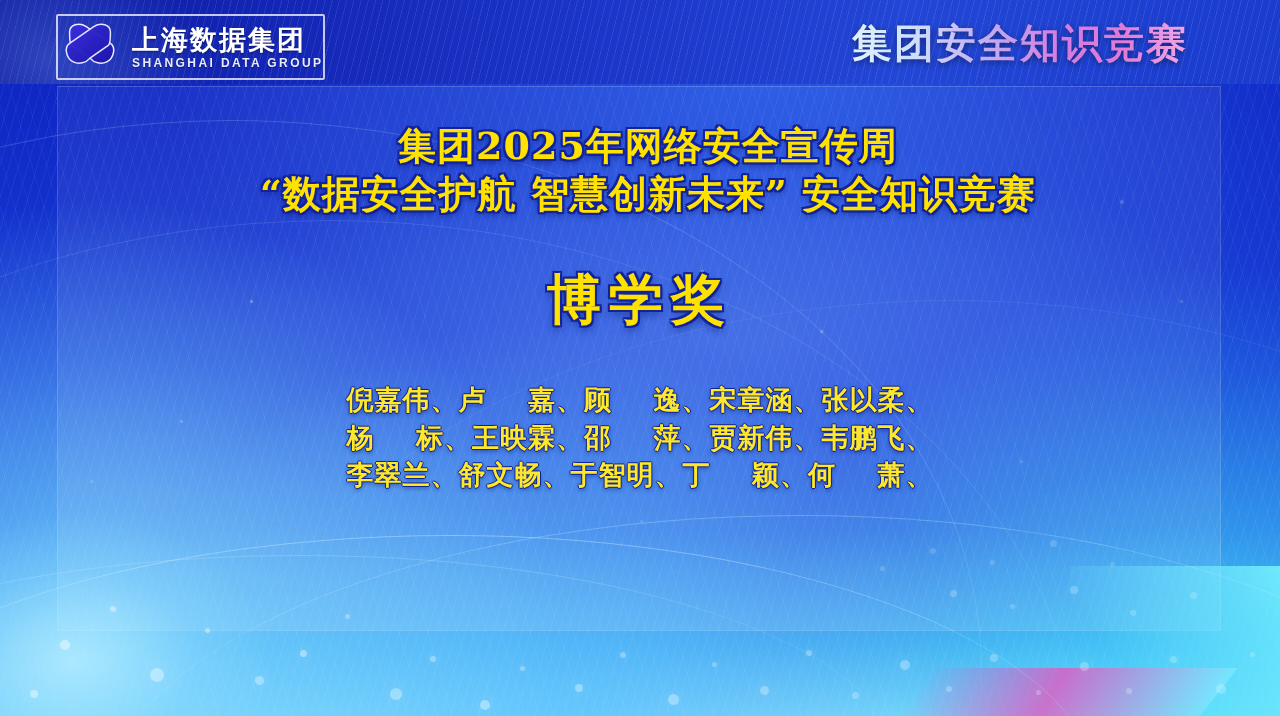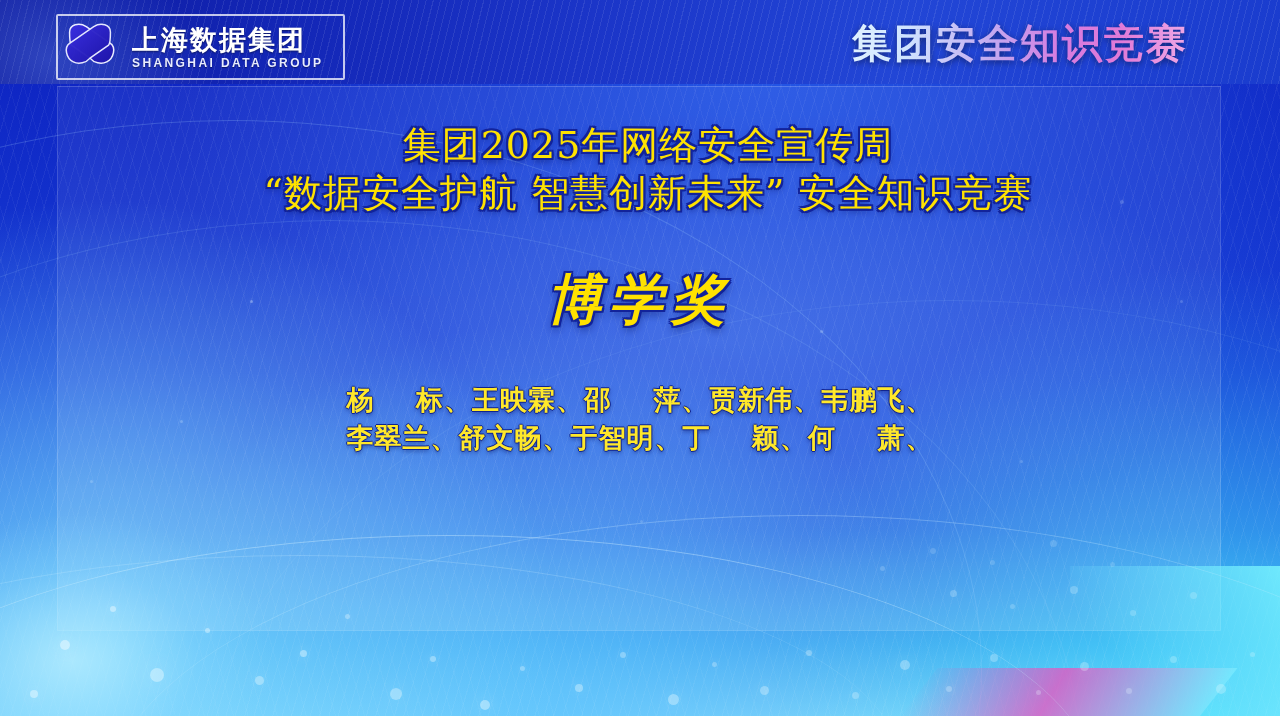--- a/index.html
+++ b/index.html
@@ -48,21 +48,21 @@
   .header-strip:after{
     content:"";position:absolute;left:-120px;top:-60px;width:340px;height:240px;
     background:radial-gradient(ellipse at 50% 50%, rgba(120,160,255,.30) 0%, rgba(120,160,255,0) 70%);
     transform:rotate(18deg);
   }
   
   .logo-block{
     position:absolute;left:56px;top:14px;height:58px;
     display:flex;align-items:center;gap:14px;z-index:6;
     border:2px solid rgba(255,255,255,.75);
-    padding:2px 20px 2px 4px;border-radius:2px;
+    padding:2px 0 2px 4px;border-radius:2px;
   }
   .logo-mark{width:56px;height:52px;flex:0 0 auto;}
   .logo-text{display:flex;flex-direction:column;justify-content:center;line-height:1;}
   .logo-cn{
     font-family:"DejaVu Sans","Liberation Sans",sans-serif;
     font-size:27px;font-weight:700;color:#ffffff;letter-spacing:2px;
     text-shadow:0 1px 2px rgba(0,0,0,.45);
   }
   .logo-en{
     font-family:"Liberation Sans",sans-serif;
@@ -94,29 +94,29 @@
     z-index:3;pointer-events:none;
   }
   .arc{
     position:absolute;border:1px solid rgba(170,215,255,.22);
     border-radius:50%;background:transparent;z-index:3;pointer-events:none;
   }
   .content{position:relative;z-index:7;width:1280px;}
   .title-wrap{text-align:center;padding-top:122px;}
   .title-line{
     font-family:"DejaVu Serif","Liberation Serif",serif;
-    font-weight:400;color:#ffe200;font-size:38px;line-height:1.26;
+    font-weight:700;color:#ffe200;font-size:38px;line-height:1.26;
     letter-spacing:1px;
     text-shadow:
       -2px 0 0 #12239b, 2px 0 0 #12239b, 0 -2px 0 #12239b, 0 2px 0 #12239b,
       -2px -2px 0 #12239b, 2px -2px 0 #12239b, -2px 2px 0 #12239b, 2px 2px 0 #12239b,
       0 3px 6px rgba(5,15,90,.65);
     padding-left: 16px;
   }
-  .award-wrap{text-align:center;margin-top:46px;font-style:italic;}
+  .award-wrap{text-align:center;margin-top:46px;}
   .award-title{
     font-family:"DejaVu Serif","Liberation Serif",serif;
     font-weight:700;color:#ffe200;font-size:54px;letter-spacing:8px;
     text-shadow:
       -2px 0 0 #12239b, 2px 0 0 #12239b, 0 -2px 0 #12239b, 0 2px 0 #12239b,
       -2px -2px 0 #12239b, 2px -2px 0 #12239b, -2px 2px 0 #12239b, 2px 2px 0 #12239b,
       0 4px 8px rgba(5,15,90,.6);
   }
   .names-wrap{margin-top:44px;text-align:center;}
   .name-row{
@@ -191,20 +191,21 @@
     <div class="title-wrap">
       <div class="title-line">集团2025年网络安全宣传周</div>
       <div class="title-line">“数据安全护航 智慧创新未来” 安全知识竞赛</div>
     </div>
 
     <div class="award-wrap">
       <div class="award-title">博学奖</div>
     </div>
 
     <div class="names-wrap">
+      <div class="name-row">倪嘉伟、卢    嘉、顾    逸、宋章涵、张以柔、</div>
       <div class="name-row">杨    标、王映霖、邵    萍、贾新伟、韦鹏飞、</div>
       <div class="name-row">李翠兰、舒文畅、于智明、丁    颖、何    萧、</div>
     </div>
 
   </div>
 
   <div class="corner-left-glow"></div>
   <div class="corner-cyan"></div>
   <div class="corner-magenta"></div>
 

